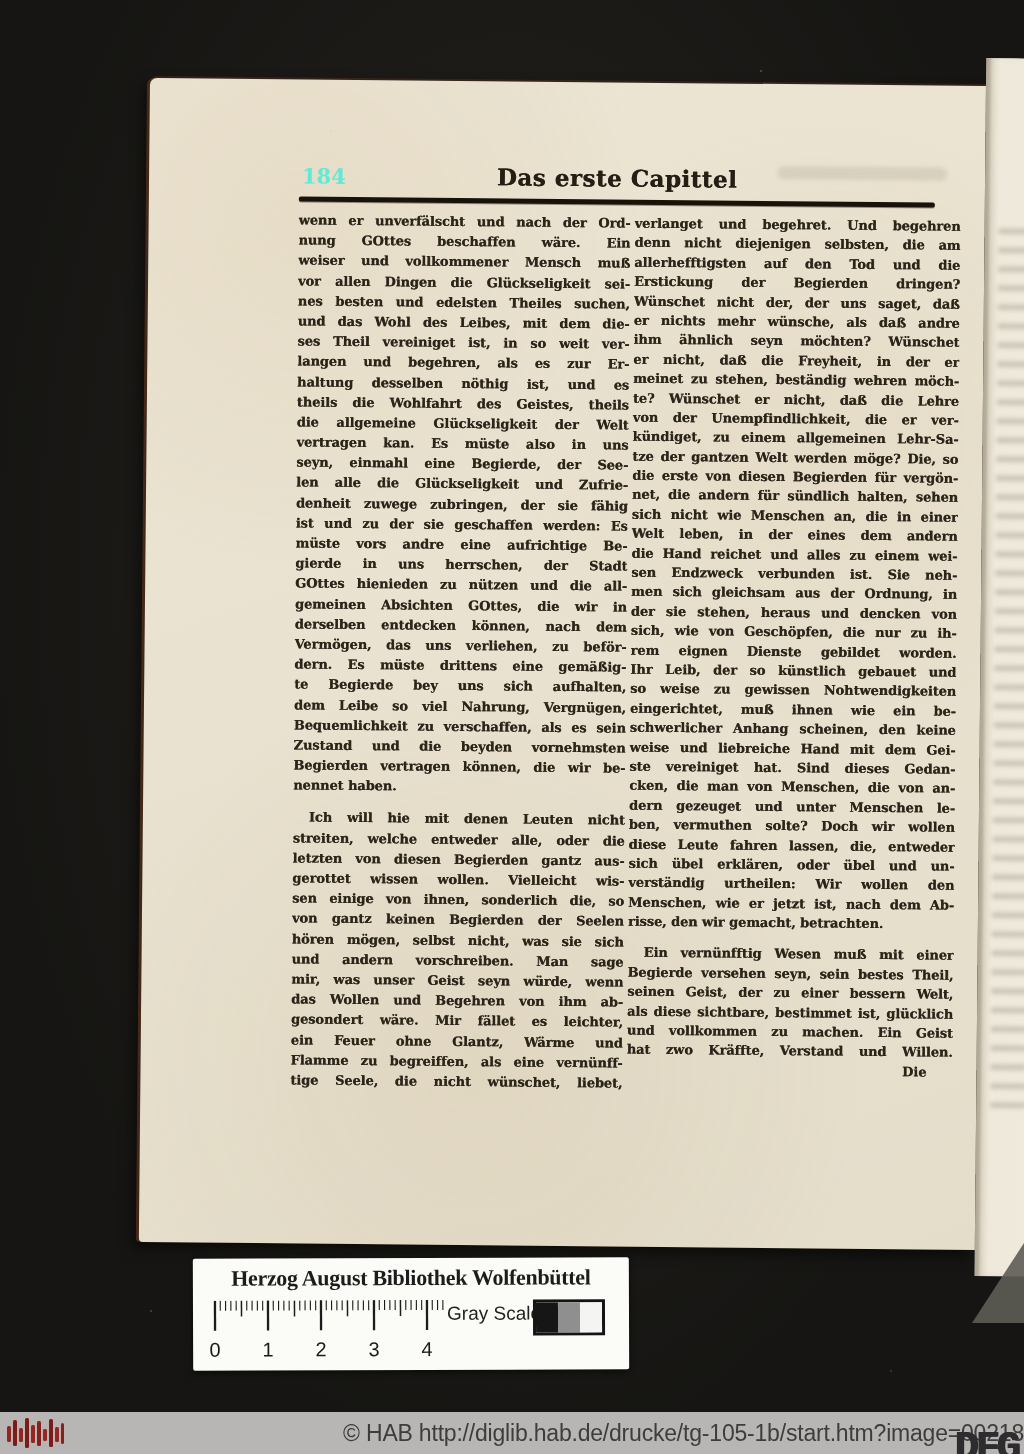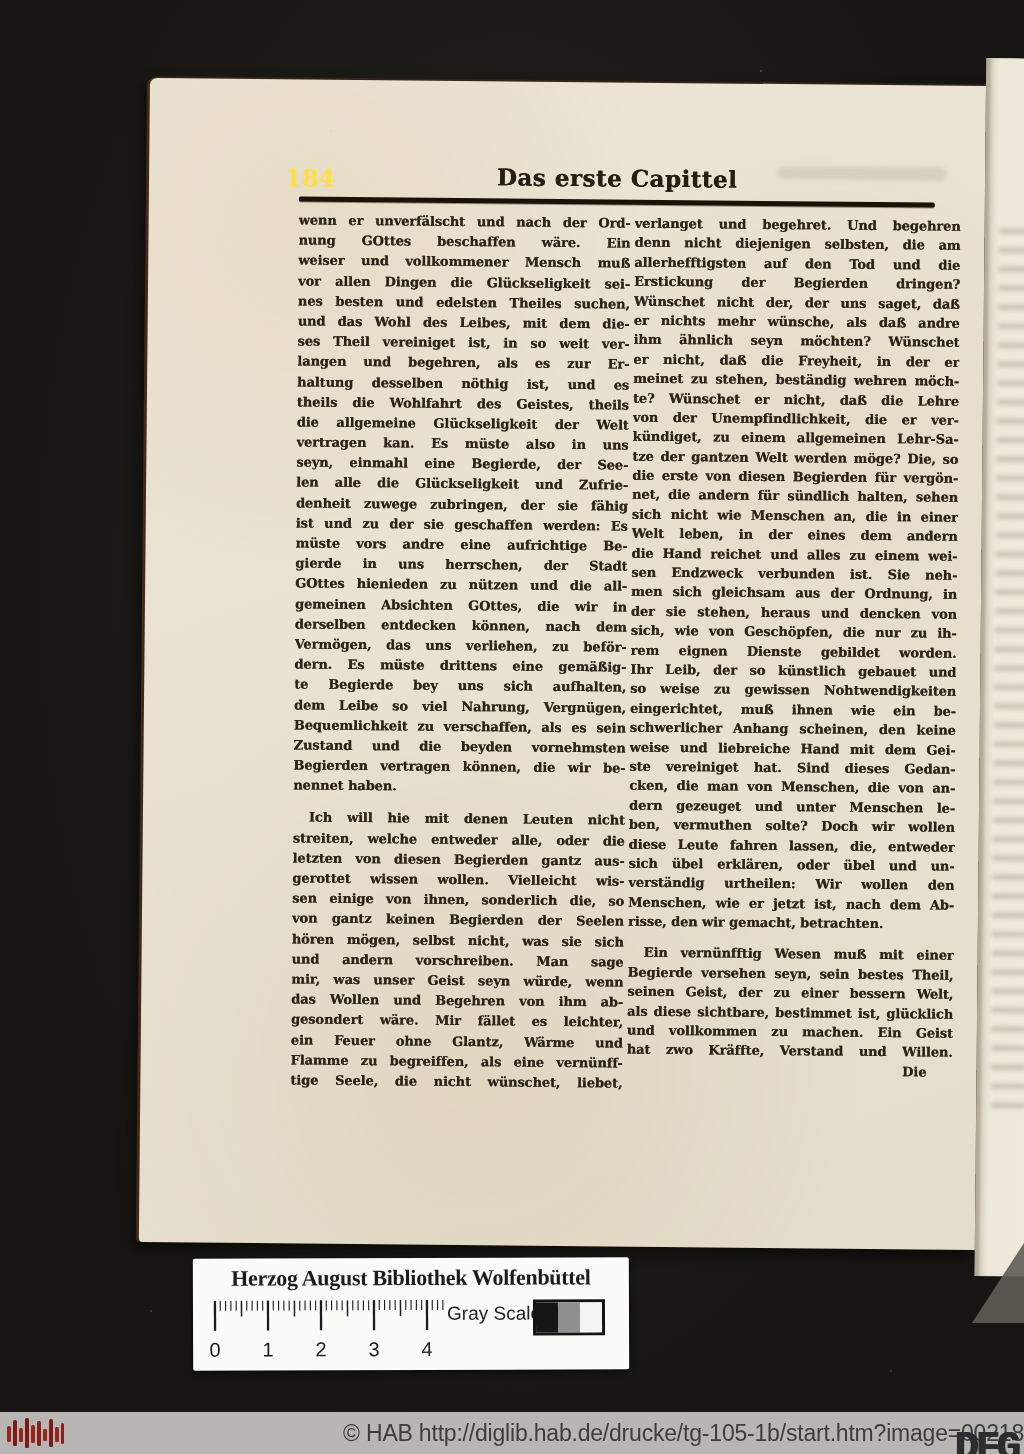--- a/index.html
+++ b/index.html
@@ -23,22 +23,22 @@
   .page-strip{position:absolute;left:836px;top:-28px;width:80px;height:1218px;
           background:linear-gradient(to right,#d9d2c0 0,#cfc8b6 3px,#e6dfce 6px,#efe9db 14px,#f0eadc 100%);
           box-shadow:inset 8px 0 10px -6px rgba(110,100,80,.6);}
   .ghost-text{position:absolute;left:14px;top:170px;width:36px;height:880px;
           background:repeating-linear-gradient(to bottom,rgba(115,108,92,.55) 0 6px,transparent 6px 19px);
           filter:blur(2px);opacity:.5;}
   .smudge{position:absolute;left:628px;top:82px;width:170px;height:13px;
           background:rgba(120,110,92,.16);filter:blur(2px);border-radius:6px;}
 
   
-  .pageno{position:absolute;left:136px;top:84px;font-family:"DejaVu Serif",serif;
-          font-weight:bold;font-size:24px;color:#fde047;}
+  .pageno{position:absolute;left:153px;top:84px;font-family:"DejaVu Serif",serif;
+          font-weight:bold;font-size:21px;color:#5eead4;}
   .chap-header{position:absolute;left:150px;top:82px;width:636px;text-align:center;
           font-family:"DejaVu Serif",serif;font-weight:bold;font-size:23px;color:#241e14;
           letter-spacing:.5px;text-shadow:.4px 0 currentColor;}
   .head-rule{position:absolute;left:150px;top:117px;width:636px;height:5px;background:#181209;
           border-radius:2px;box-shadow:0 1px 0 rgba(24,18,9,.4);}
 
   .col{position:absolute;top:131px;font-family:"DejaVu Serif",serif;font-weight:bold;
        color:#2b2419;font-size:13px;text-shadow:.3px 0 rgba(43,36,25,.8);}
   .col-left{left:150px;width:332px;}
   .col-right{left:486px;width:326px;}

